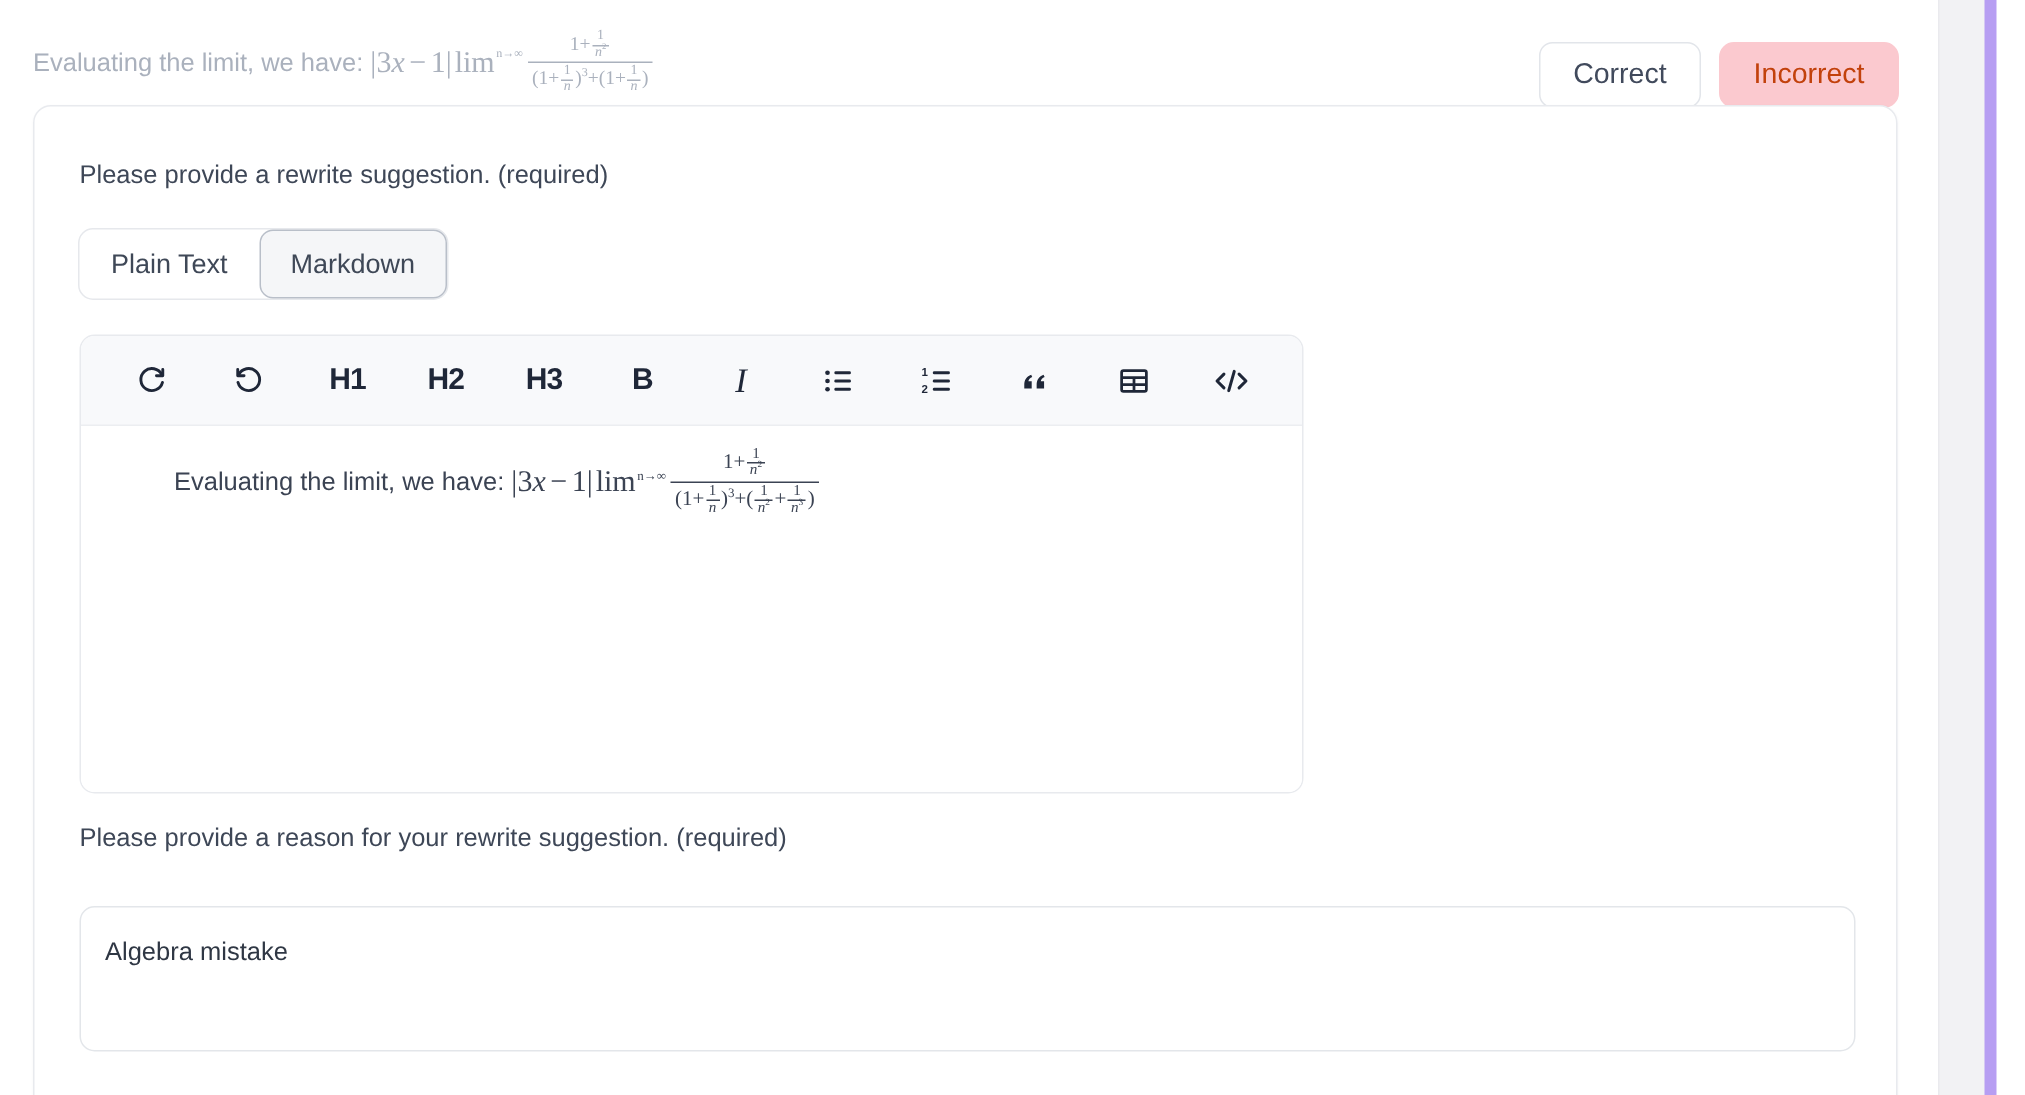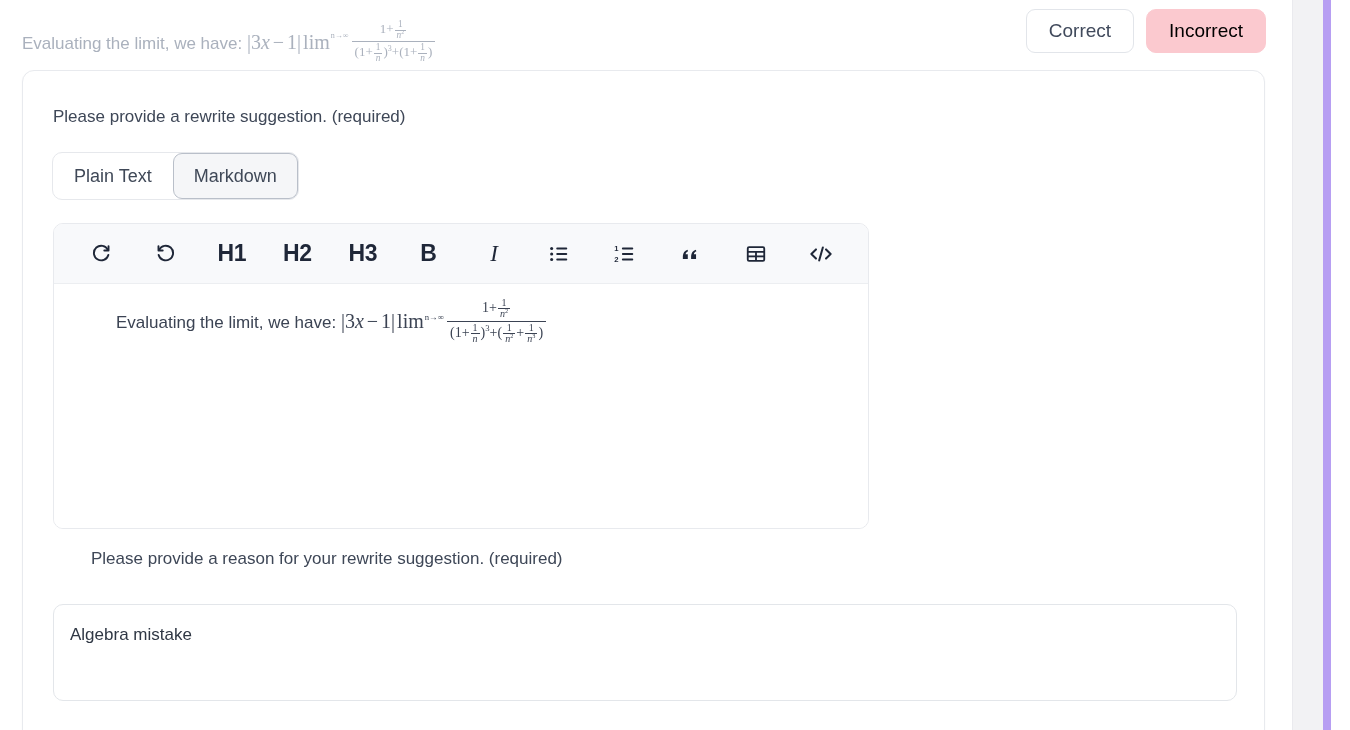--- a/index.html
+++ b/index.html
@@ -47,40 +47,40 @@
     top: 20px;
     width: 960px;
     font-size: 17px;
     color: #aab1bd;
     line-height: 1.3;
     white-space: nowrap;
   }
   .verdict-buttons {
     position: absolute;
     right: 26px;
-    top: 9px;
+    top: 28px;
     display: flex;
     gap: 12px;
     align-items: center;
   }
   .verdict-btn {
     font-family: "Liberation Sans", sans-serif;
     font-size: 19px;
     color: #414a5c;
     padding: 9px 22px;
     border-radius: 9px;
     border: 1px solid #e2e5ea;
     background: #ffffff;
     cursor: pointer;
     line-height: 1.25;
   }
   .verdict-btn.selected-incorrect {
     background: #fbc9cf;
     border-color: #fbc9cf;
-    color: #000000;
+    color: #c2410c;
     border-radius: 10px;
   }
 
   
   .card {
     position: absolute;
     left: 22px;
     top: 70px;
     width: 1243px;
     height: 700px;
@@ -91,21 +91,21 @@
     box-shadow: 0 1px 2px rgba(16,24,40,0.04);
   }
 
   .field-label {
     position: absolute;
     font-size: 17px;
     color: #3e4757;
     white-space: nowrap;
   }
   #rewrite-label { left: 30px; top: 36px; }
-  #reason-label  { left: 30px; top: 478px; margin-left: 38px; }
+  #reason-label  { left: 30px; top: 478px; }
 
   
   .format-toggle {
     position: absolute;
     left: 29px;
     top: 81px;
     height: 48px;
     display: flex;
     align-items: stretch;
     border: 1px solid #e6e8ec;
@@ -162,21 +162,21 @@
     display: flex;
     align-items: center;
     justify-content: center;
     width: 38px;
     height: 38px;
     padding: 0;
   }
   .tb-btn svg { display: block; }
   .tb-text {
     font-family: "Liberation Sans", sans-serif;
-    font-size: 23px;
+    font-size: 20px;
     font-weight: bold;
     letter-spacing: -0.5px;
     color: #1f2738;
   }
   .tb-text.italic {
     font-family: "Liberation Serif", serif;
     font-style: italic;
     font-weight: normal;
     font-size: 23px;
   }

